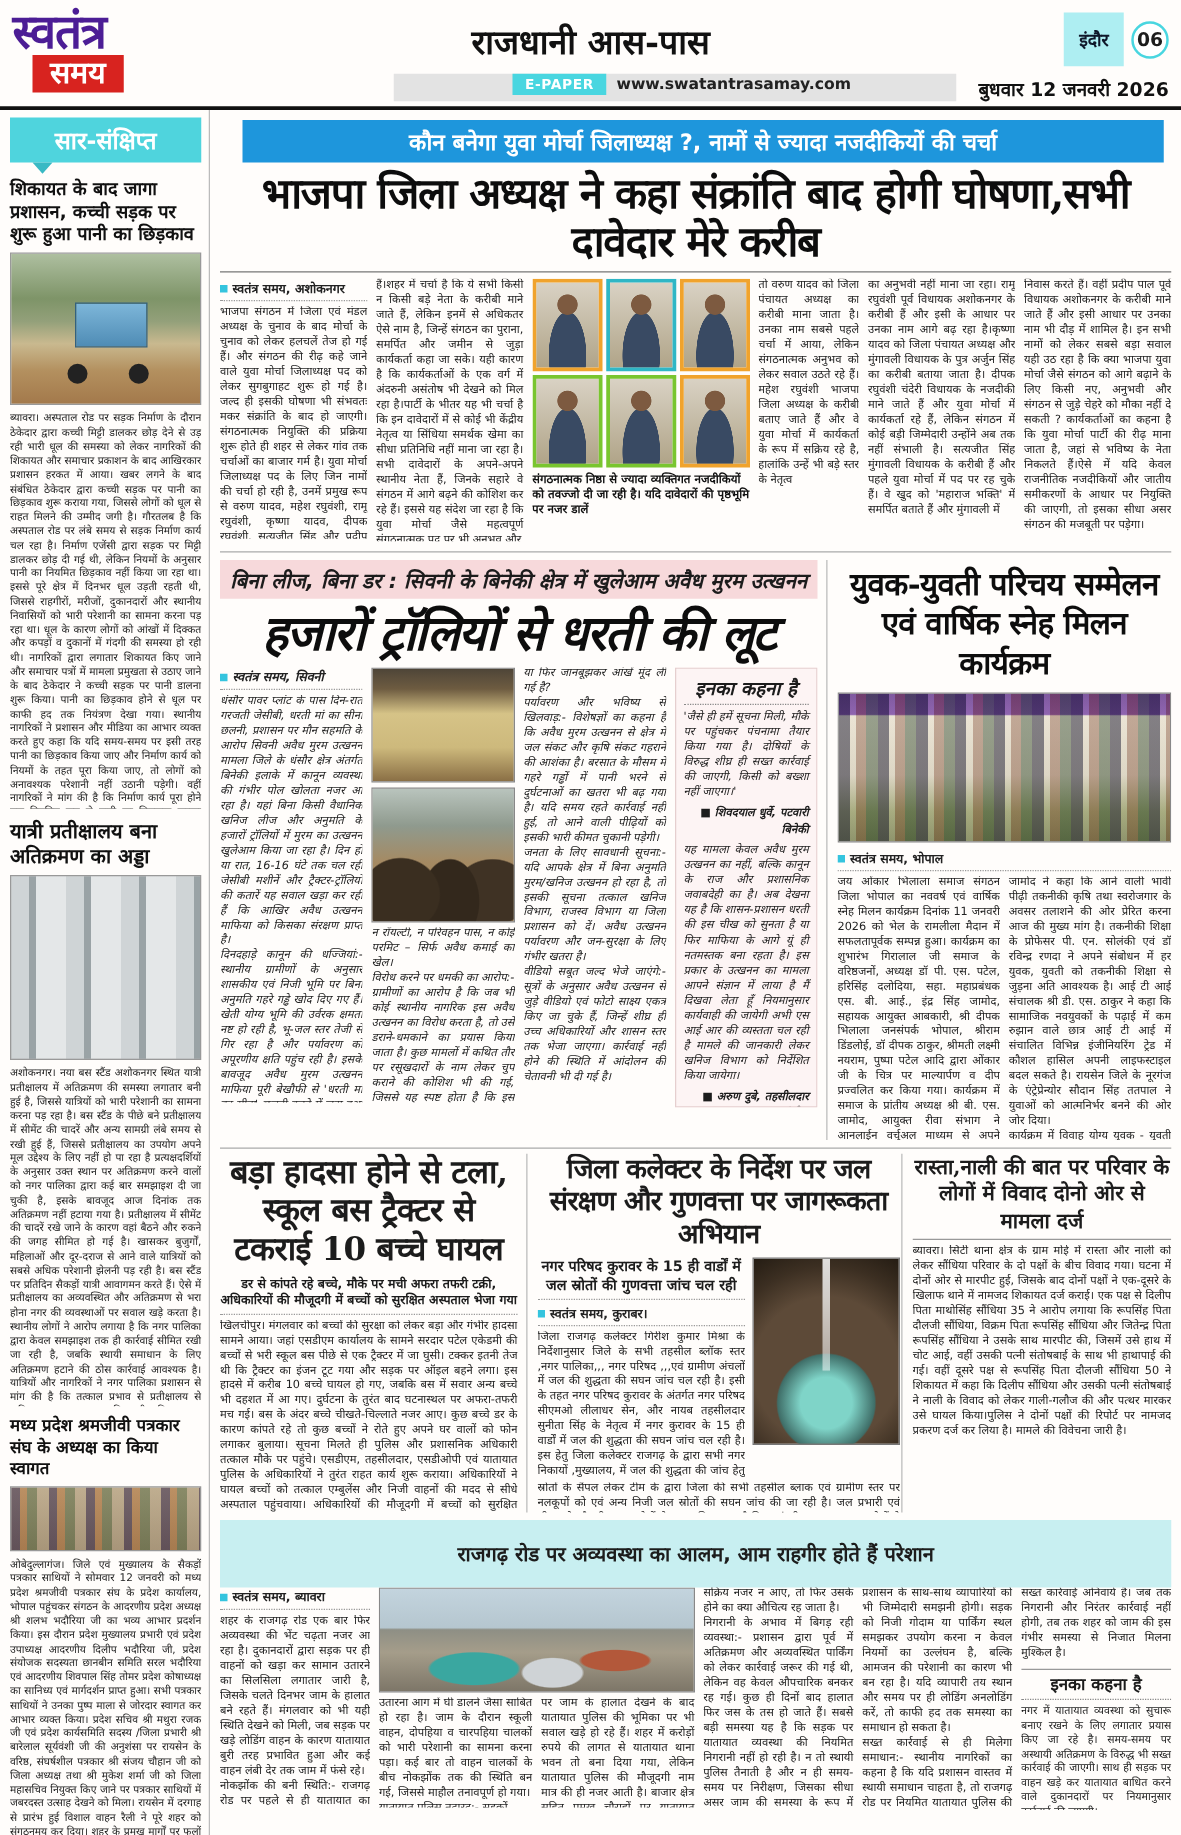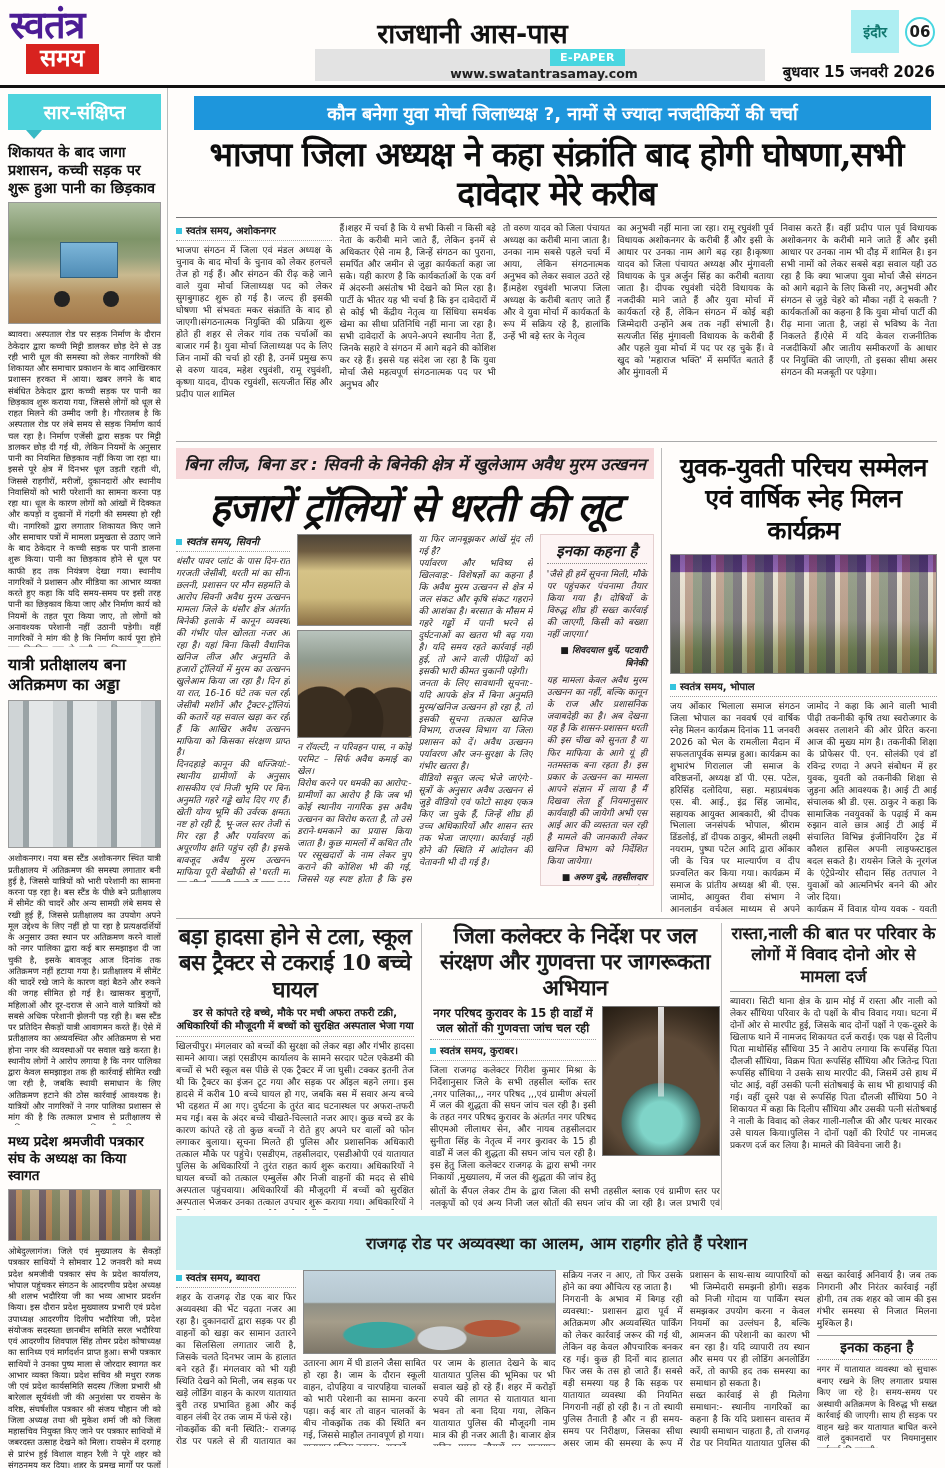--- a/index.html
+++ b/index.html
@@ -8,26 +8,26 @@
   .page { position:relative; width:945px; height:1468px; margin:0 auto; background:#fffdfb; overflow:hidden; color:#1c1c1c; }
 
   
   .masthead { display:flex; height:88px; border-bottom:3px solid #111; padding:6px 10px 0 10px; }
   .logo { width:170px; position:relative; }
   .logo-top { font-size:38px; font-weight:800; color:#4c1d95; letter-spacing:-1px; line-height:1.0; font-family:"DejaVu Serif", serif; }
   .logo-bottom { display:inline-block; background:#d8231f; color:#fff; font-weight:800; font-size:24px; padding:0 14px 2px 14px; margin-left:16px; line-height:1.15; font-family:"DejaVu Serif", serif; }
   .tagline { position:absolute; left:190px; bottom:8px; font-size:9px; color:#333; font-style:italic; width:130px; }
   .mast-center { flex:1; text-align:center; position:relative; }
   .section-title { font-size:27px; font-weight:800; color:#111; margin-top:8px; font-family:"DejaVu Serif", serif; }
-  .epaper-bar { position:absolute; left:135px; right:0; bottom:4px; background:#e3e3e3; height:32px; display:flex; align-items:center;flex-direction:column; }
+  .epaper-bar { position:absolute; left:135px; right:0; bottom:4px; background:#e3e3e3; height:22px; display:flex; align-items:flex-start; }
   .epaper-badge { background:#49d6e0; color:#fff; font-weight:700; font-size:11px; padding:2px 10px; margin-left:95px; letter-spacing:.5px; }
   .website { font-size:12.5px; font-weight:700; color:#222; margin-left:8px; }
   .mast-right { width:170px; text-align:right; padding-top:4px; }
   .edition-row { display:flex; justify-content:flex-end; align-items:center; gap:6px; }
-  .edition-badge { background:#aeeef2; font-size:14px; font-weight:800; padding:12px 12px; color:#0f766e; }
+  .edition-badge { background:#aeeef2; font-size:14px; font-weight:800; padding:12px 12px; color:#0f172a; }
   .page-circle { display:inline-flex; width:30px; height:30px; border:2px solid #49d6e0; border-radius:50%; align-items:center; justify-content:center; font-size:15px; font-weight:800; background:#fff; }
   .mast-date { font-size:15px; font-weight:800; margin-top:8px; color:#111; }
 
   
   .content { display:flex; height:1380px; }
   .sidebar { width:168px; border-right:1px solid #bbb; padding:6px 6px 0 8px; overflow:hidden; }
   .mainarea { width:777px; padding:6px 8px 0 8px; overflow:hidden; }
 
   
   .sidebar-banner { background:#4fd4dd; color:#fff; text-align:center; font-size:19px; font-weight:800; padding:5px 0; }
@@ -90,21 +90,21 @@
   .sam-headline { font-size:25px; font-weight:800; text-align:center; letter-spacing:-.5px; line-height:1.25; color:#0d0d0d; padding:4px 0 8px 0; font-family:"DejaVu Serif", serif; }
   .ph-sammelan { height:120px; border:1px solid #888; margin-bottom:5px; background:
       repeating-linear-gradient(90deg, rgba(30,30,55,.5) 0 9px, rgba(245,240,230,.15) 9px 14px, rgba(120,60,40,.35) 14px 22px, rgba(30,60,35,.4) 22px 31px),
       linear-gradient(180deg,#6b3f93 0%,#7d4ca6 14%,#e9e2d2 15%,#d9d2bf 55%,#9aa06e 80%,#7d8457 100%); }
   .sam-cols { display:flex; gap:7px; height:288px; }
   .sam-cols .scol { flex:1; overflow:hidden; }
 
   
   .row3 { display:flex; gap:8px; height:292px; margin-top:6px; border-top:1px solid #aaa; padding-top:4px; }
   .bus { width:246px; border-right:1px solid #bbb; padding-right:7px; overflow:hidden; }
-  .bus-headline { font-size:22px; font-weight:800; text-align:center; line-height:1.2; letter-spacing:-.5px; font-family:"DejaVu Serif", serif; }
+  .bus-headline { font-size:26px; font-weight:800; text-align:center; line-height:1.2; letter-spacing:-.5px; font-family:"DejaVu Serif", serif; }
   .bus-sub { font-size:10px; font-weight:700; text-align:center; line-height:1.3; margin:4px 0; border-bottom:1px dotted #999; padding-bottom:4px; }
   .water { width:292px; border-right:1px solid #bbb; padding-right:1px; overflow:hidden; }
   .water-headline { font-size:21.5px; font-weight:800; text-align:center; line-height:1.22; letter-spacing:-.5px; font-family:"DejaVu Serif", serif; }
   .water-top { display:flex; gap:6px; margin-top:4px; }
   .water-left { flex:1; overflow:hidden; }
   .water-sub { font-size:11.5px; font-weight:800; text-align:center; line-height:1.3; border-bottom:1px dotted #999; padding-bottom:3px; margin-bottom:3px; }
   .ph-well { width:118px; height:150px; flex:none; border:1px solid #777; background:
       linear-gradient(180deg, rgba(255,255,255,.85) 0%, rgba(255,255,255,.5) 60%, transparent 61%) 50% 0/6px 100% no-repeat,
       radial-gradient(circle at 50% 78%, #7fd4c8 16%, #3f6e68 30%, transparent 31%),
       radial-gradient(circle at 50% 60%, #5d4a38 55%, #3c2f22 78%, #241c13 100%); }
@@ -143,21 +143,21 @@
       <div class="epaper-bar">
         <span class="epaper-badge">E-PAPER</span>
         <span class="website">www.swatantrasamay.com</span>
       </div>
     </div>
     <div class="mast-right">
       <div class="edition-row">
         <span class="edition-badge">इंदौर</span>
         <span class="page-circle">06</span>
       </div>
-      <div class="mast-date">बुधवार 15 जनवरी 2026</div>
+      <div class="mast-date">बुधवार 12 जनवरी 2026</div>
     </div>
   </header>
 
   <div class="content">
 
     <aside class="sidebar">
       <div class="sidebar-banner">सार-संक्षिप्त</div>
       <div class="banner-arrow"></div>
 
       <div>
@@ -192,20 +192,31 @@
         <div class="lead-body">
           <div class="col">
             <div class="byline">
                 <span class="sq"></span>
                 <span>स्वतंत्र समय, अशोकनगर</span>
               </div>
             <div class="body-txt" style="height:186px">भाजपा संगठन में जिला एवं मंडल अध्यक्ष के चुनाव के बाद मोर्चा के चुनाव को लेकर हलचलें तेज हो गई हैं। और संगठन की रीढ़ कहे जाने वाले युवा मोर्चा जिलाध्यक्ष पद को लेकर सुगबुगाहट शुरू हो गई है। जल्द ही इसकी घोषणा भी संभवतः मकर संक्रांति के बाद हो जाएगी।संगठनात्मक नियुक्ति की प्रक्रिया शुरू होते ही शहर से लेकर गांव तक चर्चाओं का बाजार गर्म है। युवा मोर्चा जिलाध्यक्ष पद के लिए जिन नामों की चर्चा हो रही है, उनमें प्रमुख रूप से वरुण यादव, महेश रघुवंशी, रामू रघुवंशी, कृष्णा यादव, दीपक रघुवंशी, सत्यजीत सिंह और प्रदीप पाल शामिल</div>
           </div>
           <div class="col">
             <div class="body-txt" style="height:210px">हैं।शहर में चर्चा है कि ये सभी किसी न किसी बड़े नेता के करीबी माने जाते हैं, लेकिन इनमें से अधिकतर ऐसे नाम है, जिन्हें संगठन का पुराना, समर्पित और जमीन से जुड़ा कार्यकर्ता कहा जा सके। यही कारण है कि कार्यकर्ताओं के एक वर्ग में अंदरुनी असंतोष भी देखने को मिल रहा है।पार्टी के भीतर यह भी चर्चा है कि इन दावेदारों में से कोई भी केंद्रीय नेतृत्व या सिंधिया समर्थक खेमा का सीधा प्रतिनिधि नहीं माना जा रहा है।सभी दावेदारों के अपने-अपने स्थानीय नेता हैं, जिनके सहारे वे संगठन में आगे बढ़ने की कोशिश कर रहे हैं। इससे यह संदेश जा रहा है कि युवा मोर्चा जैसे महत्वपूर्ण संगठनात्मक पद पर भी अनुभव और</div>
+          </div>
+          <div class="photo-block">
+            <div class="portrait-grid">
+              <div class="portrait"></div>
+              <div class="portrait teal"></div>
+              <div class="portrait"></div>
+              <div class="portrait green"></div>
+              <div class="portrait green"></div>
+              <div class="portrait"></div>
+            </div>
+            <div class="grid-caption">संगठनात्मक निष्ठा से ज्यादा व्यक्तिगत नजदीकियों को तवज्जो दी जा रही है। यदि दावेदारों की पृष्ठभूमि पर नजर डालें</div>
           </div>
           <div class="col col-narrow">
             <div class="body-txt" style="height:210px">तो वरुण यादव को जिला पंचायत अध्यक्ष का करीबी माना जाता है।उनका नाम सबसे पहले चर्चा में आया, लेकिन संगठनात्मक अनुभव को लेकर सवाल उठते रहे हैं।महेश रघुवंशी भाजपा जिला अध्यक्ष के करीबी बताए जाते हैं और वे युवा मोर्चा में कार्यकर्ता के रूप में सक्रिय रहे है, हालांकि उन्हें भी बड़े स्तर के नेतृत्व</div>
           </div>
           <div class="col">
             <div class="body-txt" style="height:210px">का अनुभवी नहीं माना जा रहा। रामू रघुवंशी पूर्व विधायक अशोकनगर के करीबी हैं और इसी के आधार पर उनका नाम आगे बढ़ रहा है।कृष्णा यादव को जिला पंचायत अध्यक्ष और मुंगावली विधायक के पुत्र अर्जुन सिंह का करीबी बताया जाता है। दीपक रघुवंशी चंदेरी विधायक के नजदीकी माने जाते हैं और युवा मोर्चा में कार्यकर्ता रहे हैं, लेकिन संगठन में कोई बड़ी जिम्मेदारी उन्होंने अब तक नहीं संभाली है। सत्यजीत सिंह मुंगावली विधायक के करीबी हैं और पहले युवा मोर्चा में पद पर रह चुके हैं। वे खुद को 'महाराज भक्ति' में समर्पित बताते हैं और मुंगावली में</div>
           </div>
           <div class="col">
             <div class="body-txt" style="height:210px">निवास करते हैं। वहीं प्रदीप पाल पूर्व विधायक अशोकनगर के करीबी माने जाते हैं और इसी आधार पर उनका नाम भी दौड़ में शामिल है। इन सभी नामों को लेकर सबसे बड़ा सवाल यही उठ रहा है कि क्या भाजपा युवा मोर्चा जैसे संगठन को आगे बढ़ाने के लिए किसी नए, अनुभवी और संगठन से जुड़े चेहरे को मौका नहीं दे सकती ? कार्यकर्ताओं का कहना है कि युवा मोर्चा पार्टी की रीढ़ माना जाता है, जहां से भविष्य के नेता निकलते हैं।ऐसे में यदि केवल राजनीतिक नजदीकियों और जातीय समीकरणों के आधार पर नियुक्ति की जाएगी, तो इसका सीधा असर संगठन की मजबूती पर पड़ेगा।</div>
           </div>

